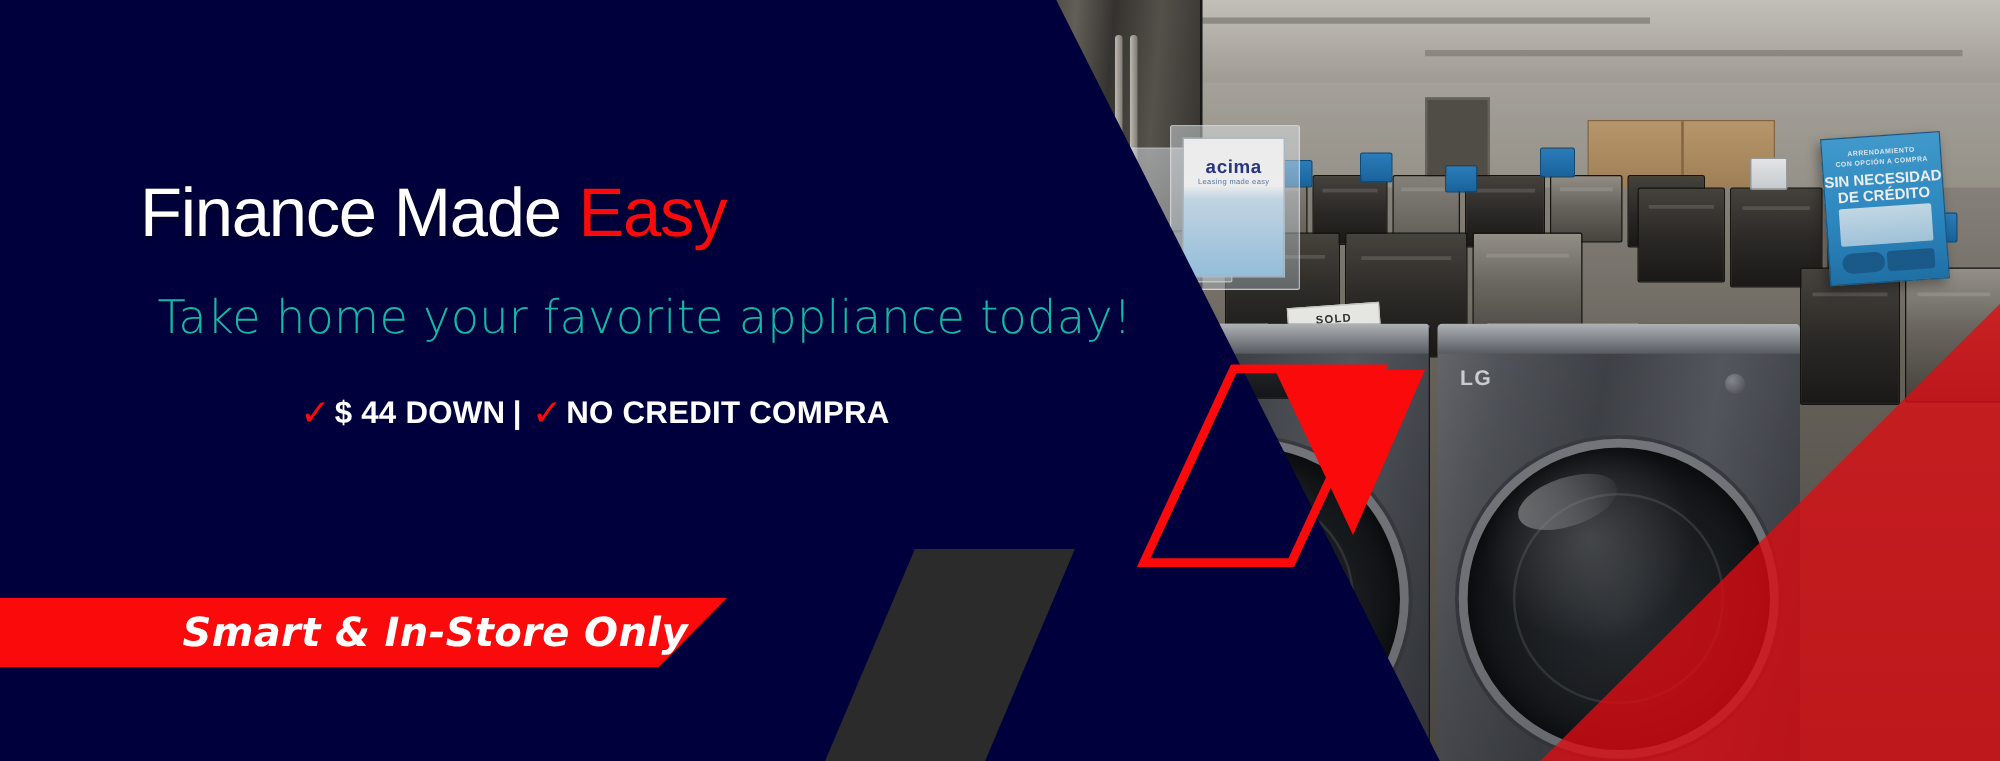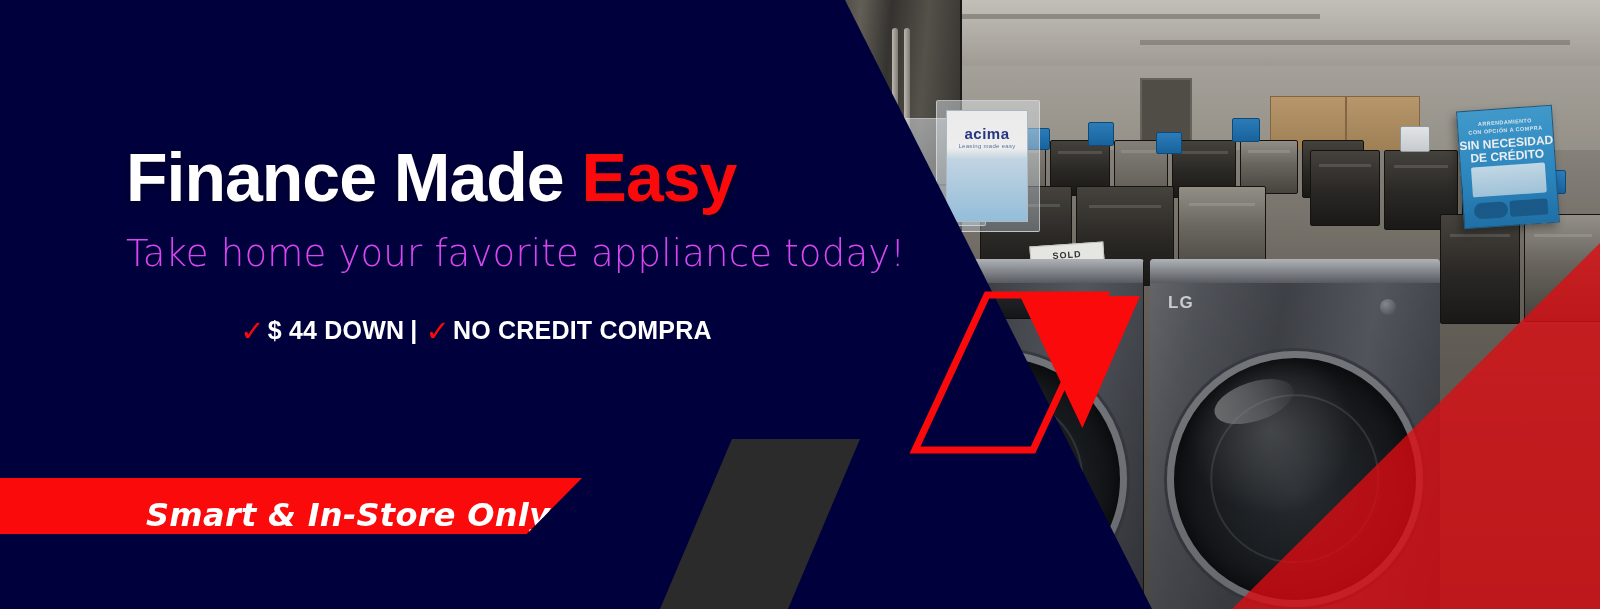--- a/index.html
+++ b/index.html
@@ -270,30 +270,30 @@
     background:#fa0a0a;
     clip-path:polygon(0 0, 100% 0, 52% 100%);
   }
 
   
   .content{
     position:absolute;left:0;top:0;width:900px;height:609px;
     z-index:6;
   }
   .headline{
-    position:absolute;left:126px;top:143px;
-    font-size:68px;font-weight:700;line-height:1;
+    position:absolute;left:112px;top:143px;
+    font-size:55px;font-weight:400;line-height:1;
     color:#ffffff;letter-spacing:-1px;
     white-space:nowrap;
     text-shadow:0 2px 6px rgba(0,0,0,.35);
   }
   .headline .accent{color:#fa0a0a;}
   .subhead{
     position:absolute;left:126px;top:232px;
-    font-size:37px;font-weight:300;color:#d946ef;
+    font-size:37px;font-weight:300;color:#14b8a6;
     letter-spacing:.2px;white-space:nowrap;
     font-family:"DejaVu Sans",sans-serif;
   }
   .bullets{
     position:absolute;left:126px;top:312px;width:700px;
     text-align:center;
     color:#ffffff;
     font-size:25px;font-weight:800;letter-spacing:.2px;
     line-height:1.34;
   }
@@ -305,21 +305,21 @@
   .divider{
     display:inline-block;margin:0 8px 0 6px;color:#ffffff;font-weight:700;
   }
 
   
   .ribbon{
     position:absolute;left:0;top:478px;width:582px;height:56px;
     background:#fa0a0a;
     clip-path:polygon(0 0, 100% 0, 90.5% 100%, 0 100%);
     z-index:7;
-    display:flex;align-items:flex-end;
+    display:flex;align-items:center;
   }
   .ribbon-text{
     margin-left:146px;
     color:#ffffff;font-size:32px;font-style:italic;font-weight:600;
     letter-spacing:.3px;white-space:nowrap;
     font-family:"DejaVu Sans",sans-serif;
   }
 </style>
 </head>
 <body>

